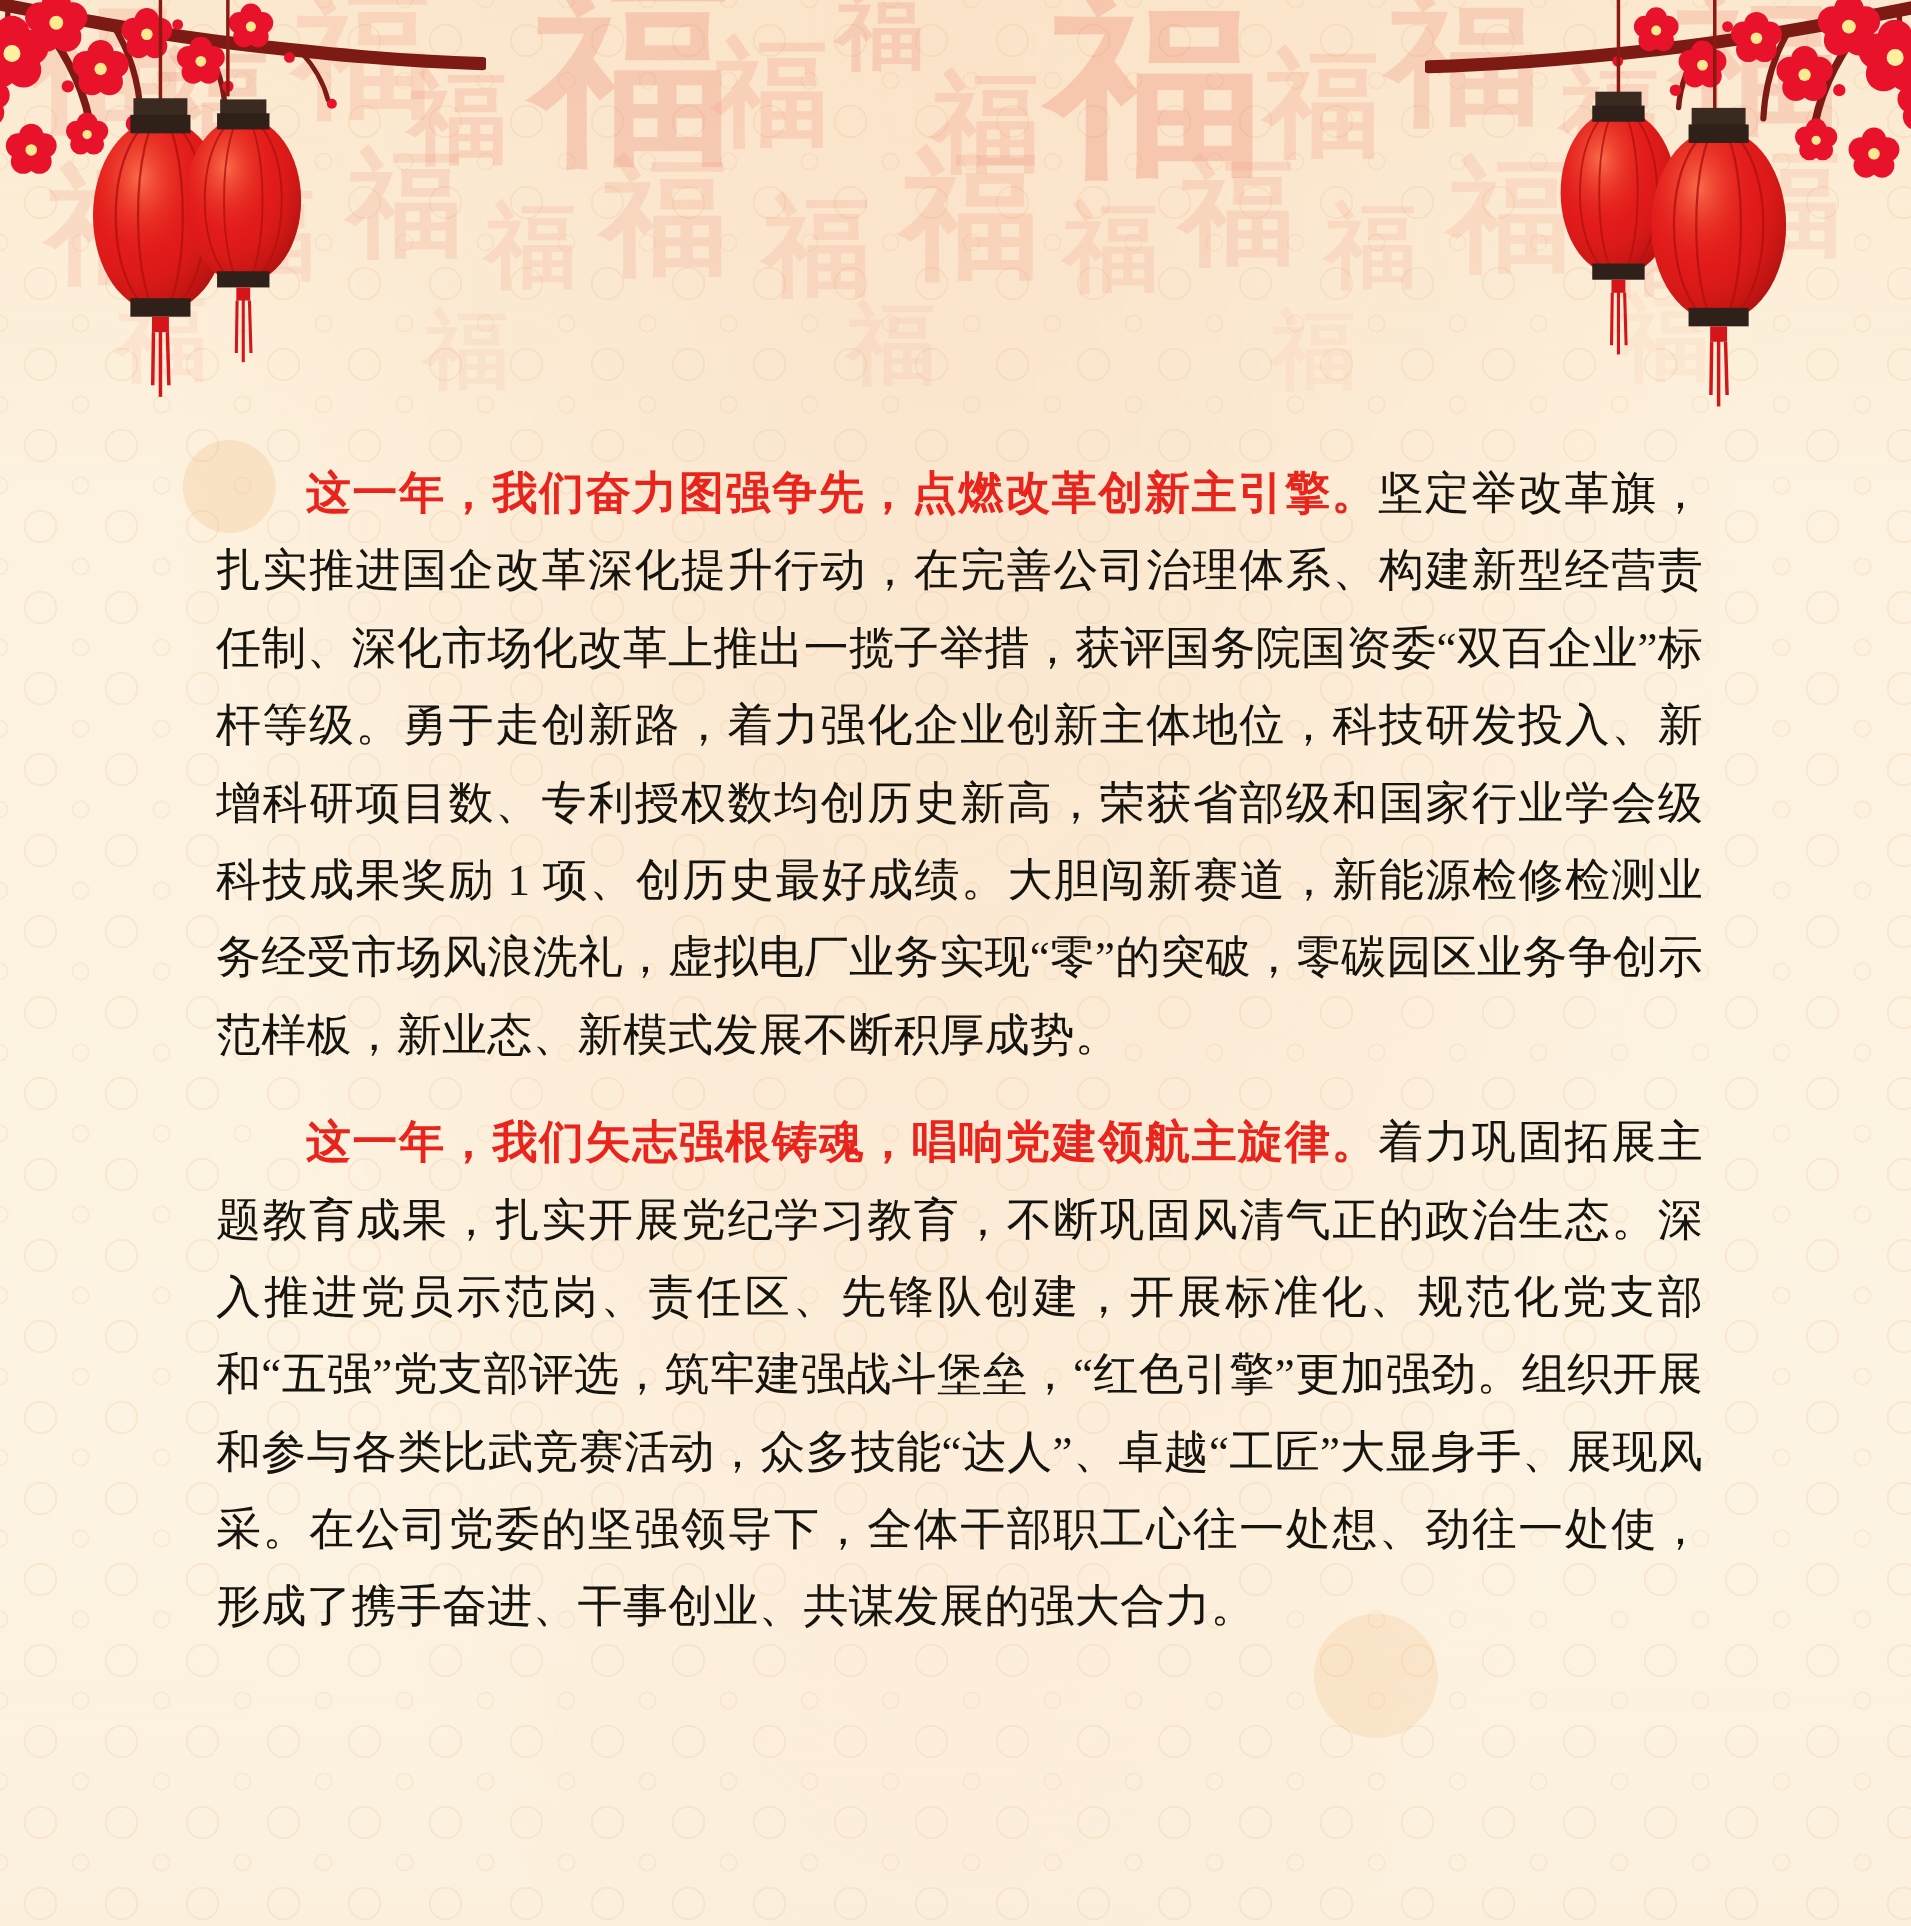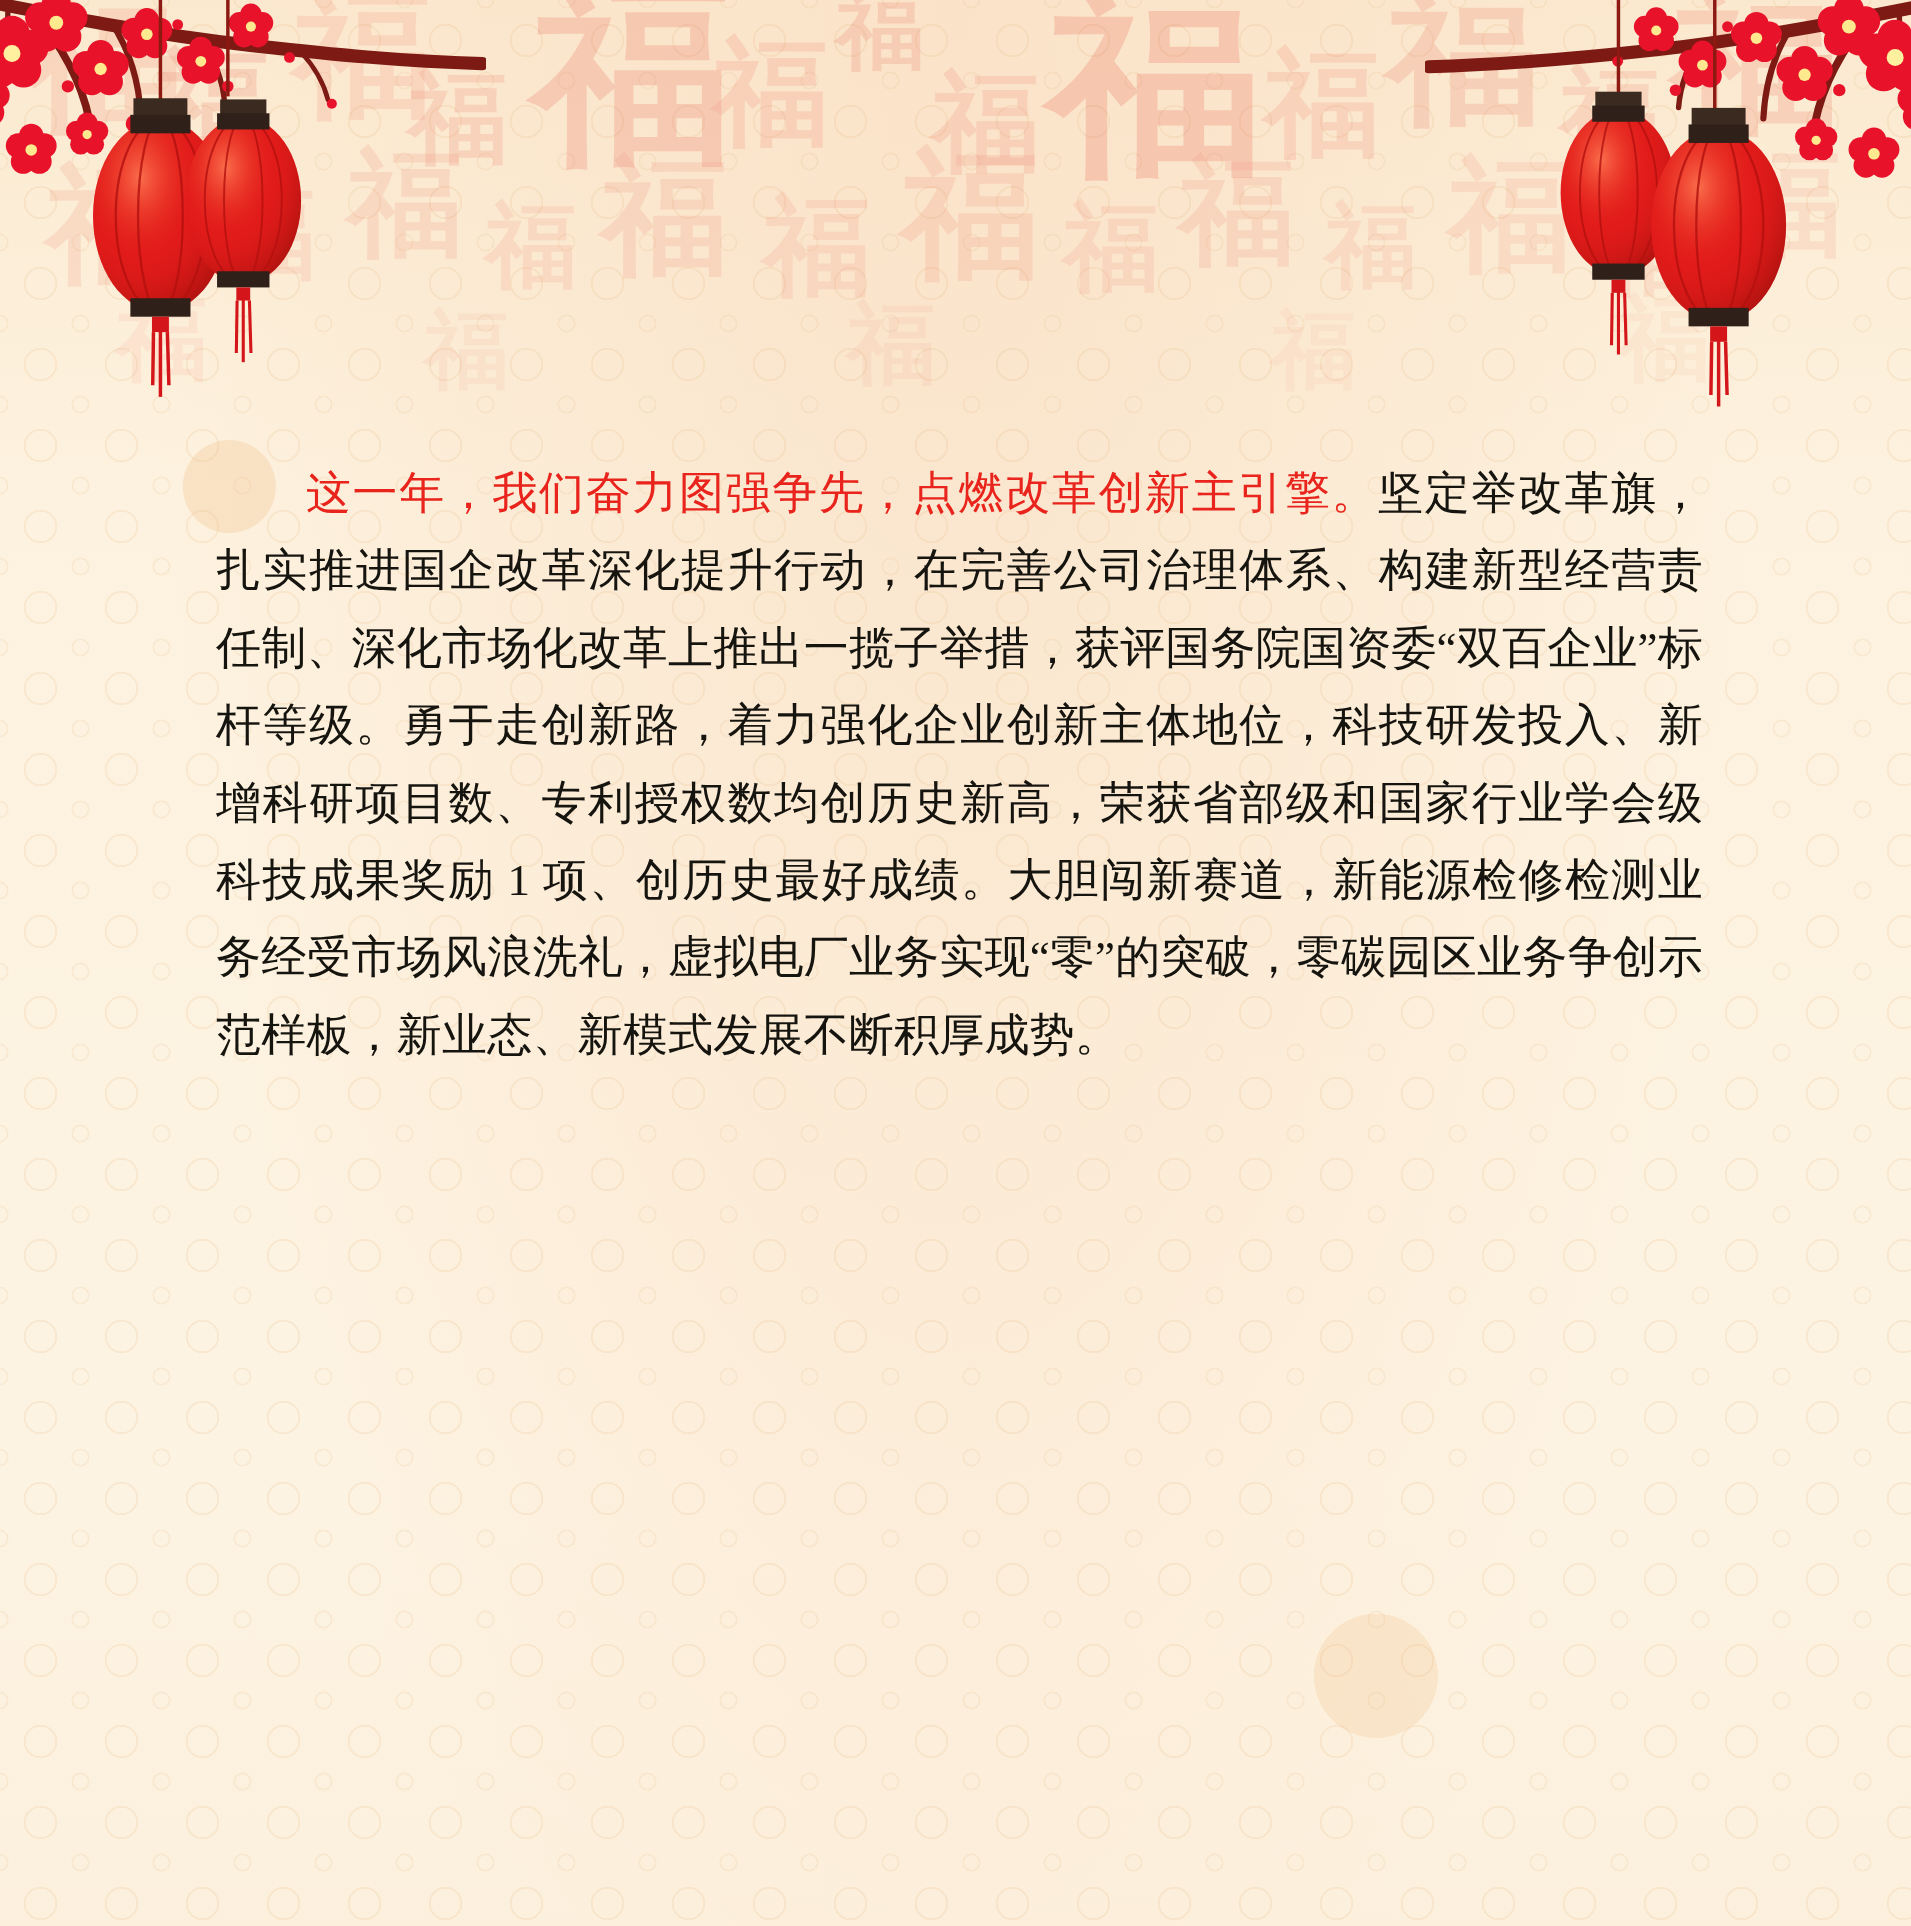--- a/index.html
+++ b/index.html
@@ -81,21 +81,21 @@
     text-align: justify;
     text-justify: inter-character;
   }
   #article p {
     margin: 0 0 30px 0;
     text-indent: 2em;
   }
   #article p:last-child { margin-bottom: 0; }
   .lead {
     color: #e8241c;
-    font-weight: 400;
+    font-weight: 700;
   }
 </style>
 </head>
 <body>
 
 <div id="page">
 
   <div id="swirls"></div>
 
   <div id="fu-band">
@@ -414,16 +414,19 @@
         <stop offset="55%" stop-color="#e81d16" stop-opacity=".15"></stop>
         <stop offset="100%" stop-color="#8d0c08" stop-opacity=".55"></stop>
       </radialGradient>
     </defs>
   </svg>
 
   <div id="article">
     <p>
       <span class="lead">这一年，我们奋力图强争先，点燃改革创新主引擎。</span><span>坚定举改革旗，扎实推进国企改革深化提升行动，在完善公司治理体系、构建新型经营责任制、深化市场化改革上推出一揽子举措，获评国务院国资委“双百企业”标杆等级。勇于走创新路，着力强化企业创新主体地位，科技研发投入、新增科研项目数、专利授权数均创历史新高，荣获省部级和国家行业学会级科技成果奖励 1 项、创历史最好成绩。大胆闯新赛道，新能源检修检测业务经受市场风浪洗礼，虚拟电厂业务实现“零”的突破，零碳园区业务争创示范样板，新业态、新模式发展不断积厚成势。</span>
     </p>
+    <p>
+      <span class="lead">这一年，我们矢志强根铸魂，唱响党建领航主旋律。</span><span>着力巩固拓展主题教育成果，扎实开展党纪学习教育，不断巩固风清气正的政治生态。深入推进党员示范岗、责任区、先锋队创建，开展标准化、规范化党支部和“五强”党支部评选，筑牢建强战斗堡垒，“红色引擎”更加强劲。组织开展和参与各类比武竞赛活动，众多技能“达人”、卓越“工匠”大显身手、展现风采。在公司党委的坚强领导下，全体干部职工心往一处想、劲往一处使，形成了携手奋进、干事创业、共谋发展的强大合力。</span>
+    </p>
   </div>
 
 </div>
 
 
 </body></html>

